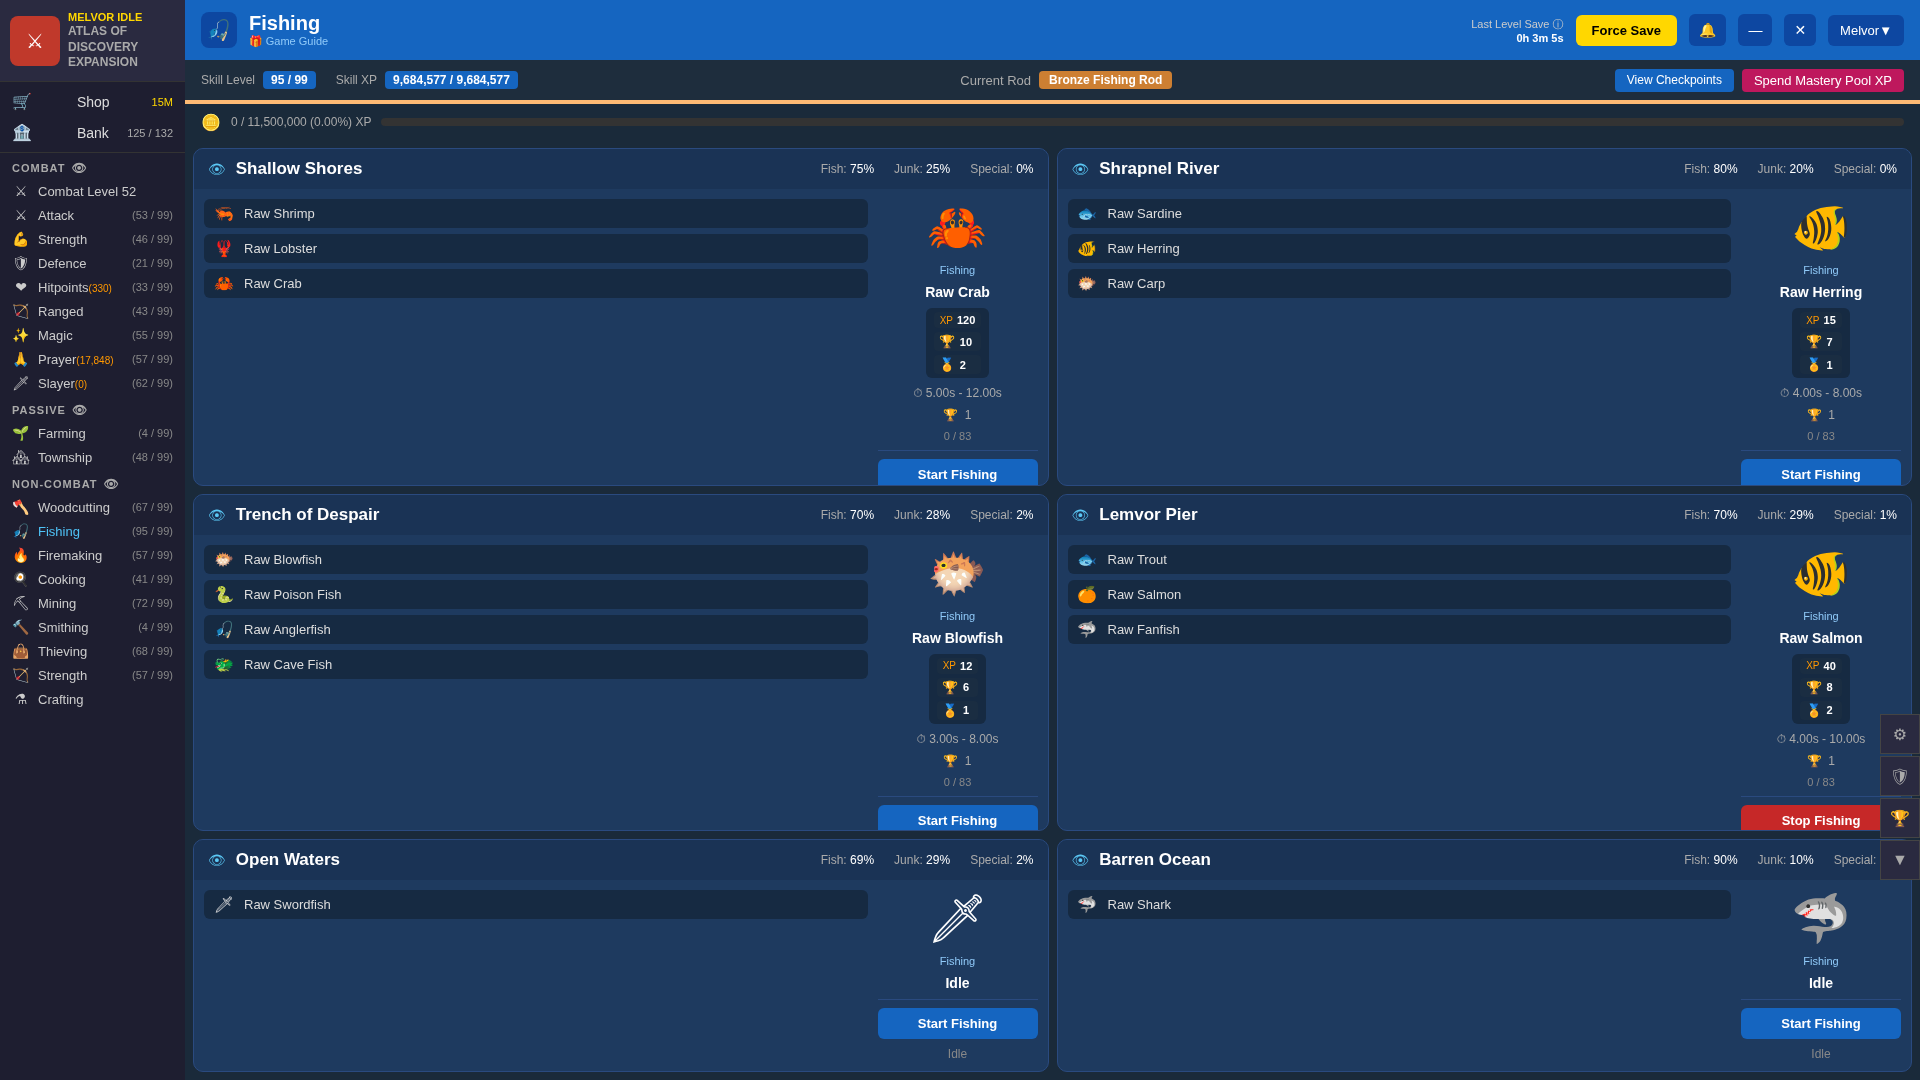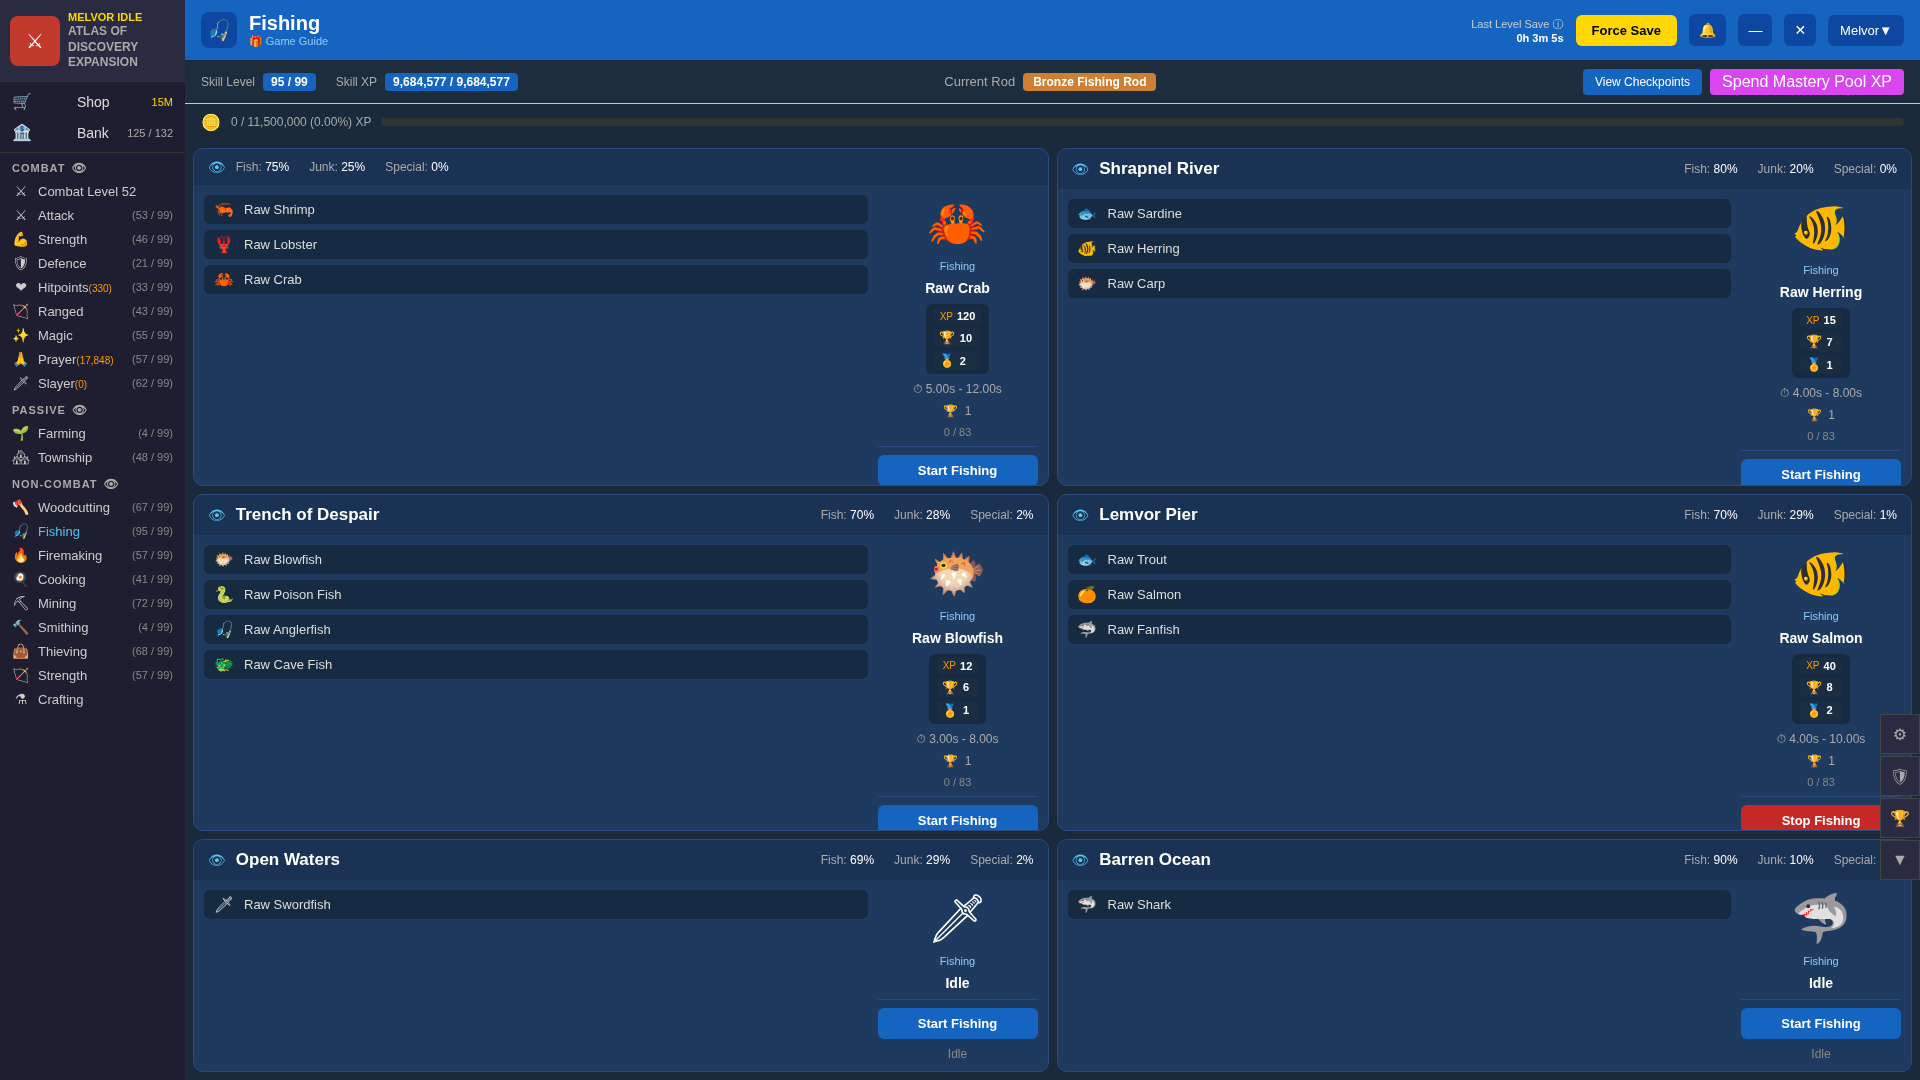--- a/index.html
+++ b/index.html
@@ -129,38 +129,38 @@
     }
 
     
     .stats-bar {
       background: #1e2d3d;
       display: flex; align-items: center;
       padding: 8px 16px;
       gap: 20px;
       height: 44px;
       flex-shrink: 0;
-      border-bottom: 1px solid #fdba74;
+      border-bottom: 4px solid #fdba74;
       justify-content: center;
     }
     .stat-item { display: flex; align-items: center; gap: 8px; font-size: 12px; }
     .stat-label { color: #aaa; }
     .stat-badge {
       background: #1565c0;
       border-radius: 4px;
       padding: 2px 8px;
       font-weight: bold;
       font-size: 12px;
     }
     .stat-badge.xp { background: #1565c0; color: #fff; }
     .stat-badge.level { background: #1565c0; color: #fff; }
     .current-rod { color: #aaa; margin-left: auto; display: flex; align-items: center; gap: 8px; }
     .rod-badge { background: #cd7f32; color: #fff; padding: 2px 10px; border-radius: 4px; font-size: 12px; font-weight: bold; }
     .view-checkpoints-btn { background: #1565c0; border: none; border-radius: 4px; padding: 4px 12px; color: #fff; cursor: pointer; font-size: 12px; }
-    .mastery-btn { background: #d946ef; border: none; border-radius: 4px; padding: 4px 12px; color: #fff; cursor: pointer; font-size: 16px; }
+    .mastery-btn { background: #be185d; border: none; border-radius: 4px; padding: 4px 12px; color: #fff; cursor: pointer; font-size: 13px; }
 
     
     .xp-bar-area {
       background: #1a2a3a;
       padding: 6px 16px;
       display: flex; align-items: center; gap: 10px;
       height: 36px;
       flex-shrink: 0;
     }
     .xp-coin { font-size: 16px; color: #ffd700; }
@@ -527,20 +527,21 @@
     <div class="xp-progress-bar">
       <div class="xp-progress-fill"></div>
     </div>
   </div>
 
   <div class="fishing-grid">
 
     <div class="location-card">
       <div class="location-header">
         <span class="eye-icon">👁</span>
+        <span class="location-name">Shallow Shores</span>
         <div class="fish-stats">
           <span class="fish-stat">Fish: <span>75%</span></span>
           <span class="fish-stat">Junk: <span>25%</span></span>
           <span class="fish-stat">Special: <span>0%</span></span>
         </div>
       </div>
       <div class="location-body">
         <div class="fish-list">
           <div class="fish-row">
               <span class="fish-icon">🦐</span>

